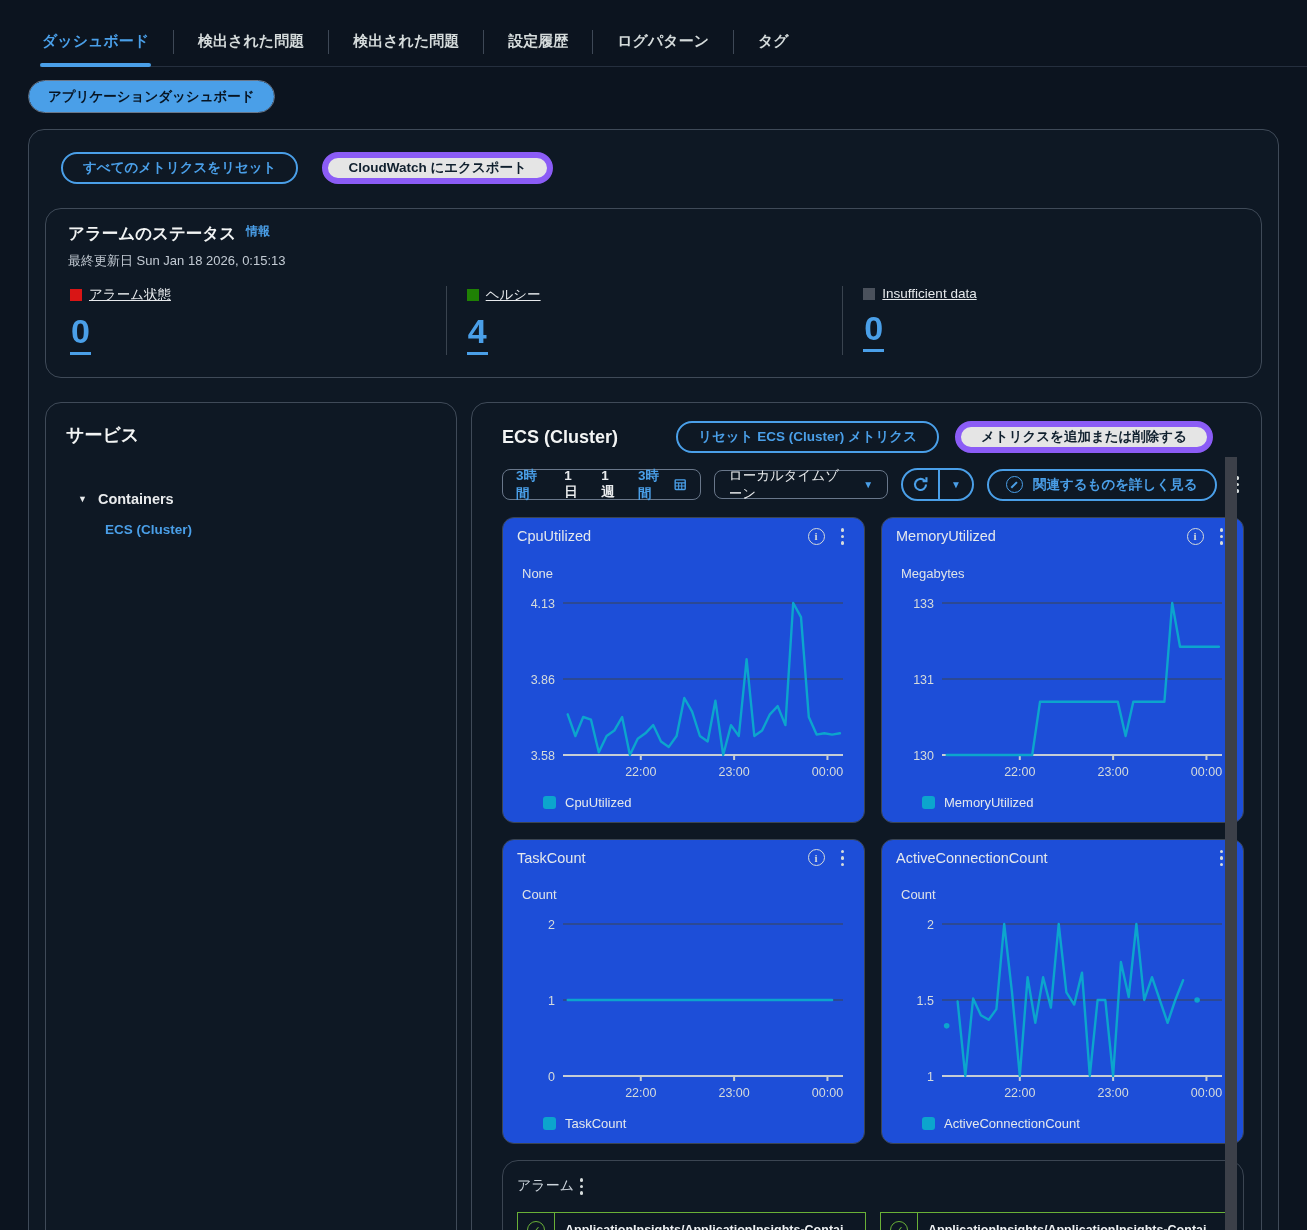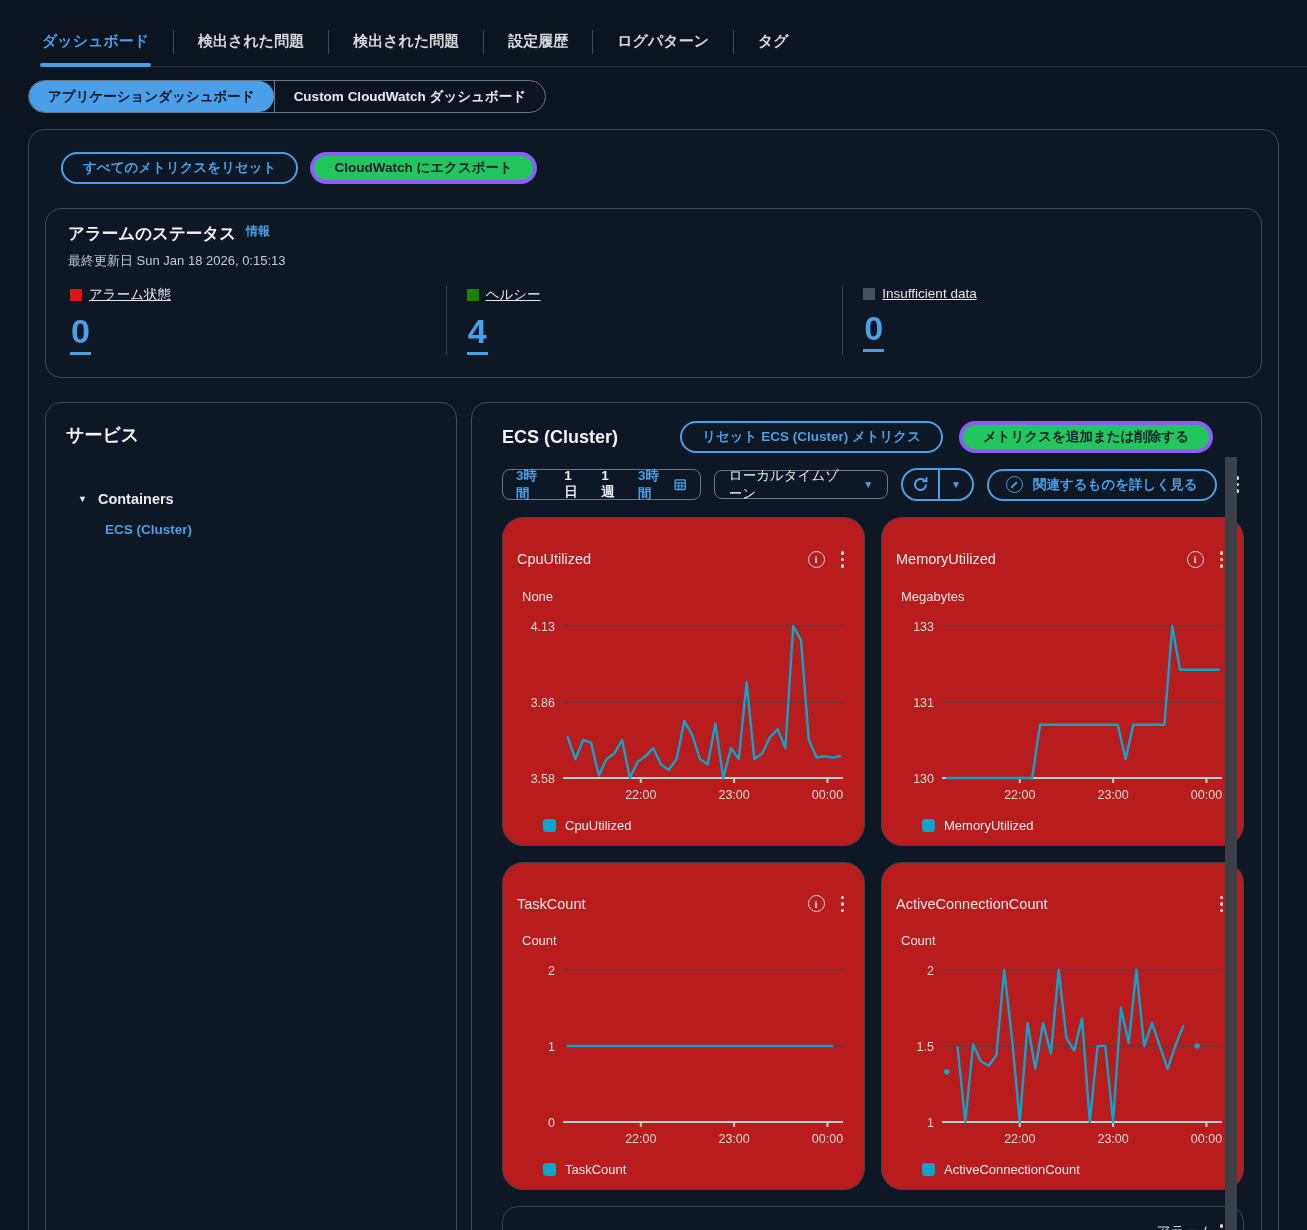--- a/index.html
+++ b/index.html
@@ -21,25 +21,25 @@
   .seg-group { display:inline-flex; align-items:stretch; border:1px solid #69778a; border-radius:17px; height:33px; overflow:hidden; }
   .seg { display:flex; align-items:center; padding:0 19px; font-size:13.5px; font-weight:bold; color:#e9ebed; cursor:pointer; white-space:nowrap; }
   .seg + .seg { border-left:1px solid #69778a; }
   .seg.selected { background:#4a9fe8; color:#071422; border-radius:17px; }
   
   .outer-panel { margin:16px 28px 0; border:1px solid #3f4a58; border-radius:16px;
                  background:#0e1824; height:1120px; padding:18px 16px; overflow:hidden; }
   .panel-header { display:flex; align-items:flex-start; justify-content:space-between; padding:4px 6px 0 16px; }
   .page-title { font-size:19px; font-weight:bold; color:#f2f4f4; display:inline; }
   .info-link { color:#4a9fe8; font-size:12px; font-weight:bold; margin-left:10px; vertical-align:4px; cursor:pointer; }
-  .header-buttons { display:flex; gap:12px; }
+  .header-buttons { display:flex; gap:24px; }
   .btn { height:32px; border-radius:17px; font-size:13.5px; font-weight:bold; display:inline-flex;
          align-items:center; padding:0 20px; cursor:pointer; white-space:nowrap; }
   .btn-outline { border:2px solid #4a9fe8; color:#4a9fe8; background:transparent; }
-  .btn-primary { background:#22c55e; border:4px solid #8b5cf6; color:#10202e; }
+  .btn-primary { background:#e5e5e5; border:6px solid #8b5cf6; color:#10202e; }
   
   .alarm-status-panel { border:1px solid #3f4a58; border-radius:16px; margin-top:24px; padding:14px 22px 22px; }
   .aps-title { font-size:16.5px; font-weight:bold; color:#f2f4f4; display:inline; }
   .aps-updated { font-size:13px; color:#c3cbd4; margin-top:7px; }
   .aps-cols { display:flex; margin-top:16px; }
   .aps-col { flex:1; padding-left:20px; border-left:1px solid #39434f; }
   .aps-col:first-child { padding-left:2px; border-left:none; }
   .aps-label-row { display:flex; align-items:center; gap:7px; font-size:13.5px; color:#e6e9ec;text-decoration:underline; }
   .aps-square { width:12px; height:12px; flex:none; }
   .aps-count { margin-top:10px; }
@@ -67,34 +67,34 @@
   .refresh-split { display:inline-flex; border:2px solid #4a9fe8; border-radius:17px; height:33px; overflow:hidden; }
   .refresh-btn { width:41px; display:flex; align-items:center; justify-content:center; border-right:2px solid #4a9fe8; cursor:pointer; }
   .refresh-caret { width:36px; display:flex; align-items:center; justify-content:center; cursor:pointer; }
   .explore-btn { gap:10px; padding:0 17px; }
   .explore-icon { width:17px; height:17px; border:1.7px solid #4a9fe8; border-radius:50%; position:relative; flex:none; }
   .explore-icon::after { content:""; position:absolute; left:3px; top:6.5px; width:8px; height:1.7px; background:#4a9fe8; transform:rotate(-45deg); }
   .kebab { display:flex; flex-direction:column; gap:3px; padding:5px 6px; cursor:pointer; }
   .kebab i { width:3.5px; height:3.5px; border-radius:50%; background:#d5dbdb; }
   
   .charts-grid { display:grid; grid-template-columns:363px 363px; gap:16px; margin:16px 0 0 14px; }
-  .chart-card { border:1px solid #3b4552; border-radius:21px; background:#b91c1c; padding:28px 14px 8px; }
+  .chart-card { border:1px solid #3b4552; border-radius:12px; background:#1d4ed8; padding:5px 14px 8px; }
   .cc-header { display:flex; align-items:center; }
   .cc-title { font-size:14.5px; color:#e4e8ec; flex:1; }
   .cc-icons { display:flex; align-items:center; gap:10px; }
   .info-icon { width:17px; height:17px; border:1.6px solid #d5dbdb; border-radius:50%; color:#d5dbdb;
                display:flex; align-items:center; justify-content:center; font-size:11px; font-weight:bold;
                cursor:pointer; font-family:"Liberation Serif","DejaVu Serif",serif; }
   .cc-unit { font-size:13px; color:#dfe3e7; margin:16px 0 0 5px; }
   .cc-legend { display:flex; align-items:center; gap:9px; margin:0 0 4px 26px; font-size:13px; color:#e4e8ec; }
   .legend-swatch { width:13px; height:13px; border-radius:3px; flex:none; }
   svg.chart text { fill:#d5dbdb; font-size:12.5px; font-family:"Liberation Sans","DejaVu Sans",sans-serif; }
   
   .alarms-card { border:1px solid #3b4552; border-radius:16px; margin:16px 0 0 14px; width:742px; padding:12px 14px 16px; }
-  .al-header { display:flex; justify-content:flex-end; align-items:center; color:#ccd4dc; font-size:14px; }
+  .al-header { display:flex; justify-content:flex-start; align-items:center; color:#ccd4dc; font-size:14px; }
   .al-grid { display:grid; grid-template-columns:1fr 1fr; gap:12px 14px; margin-top:12px; }
   .al-tile { display:flex; align-items:stretch; border:1px solid #69b037; height:37px; cursor:pointer; background:#0d1723; }
   .al-icon-cell { width:37px; flex:none; display:flex; align-items:center; justify-content:center; border-right:1px solid #69b037; }
   .check-circle { width:18px; height:18px; border:1.6px solid #69b037; border-radius:50%; color:#69b037;
                   font-size:11px; display:flex; align-items:center; justify-content:center; }
   .al-text { display:flex; align-items:center; padding:0 10px; font-size:12.5px; font-weight:bold; color:#eef1f3;
              white-space:nowrap; overflow:hidden; text-overflow:ellipsis; min-width:0; flex:1; display:block; line-height:35px; }
   .scroll-thumb { position:absolute; top:54px; right:24px; width:12px; bottom:0; background:#3c4049; cursor:pointer; }
 </style>
 </head>
@@ -110,21 +110,20 @@
     <span class="tab">設定履歴</span>
     <span class="tab-sep"></span>
     <span class="tab">ログパターン</span>
     <span class="tab-sep"></span>
     <span class="tab">タグ</span>
   </div>
 
 <div class="toggle-row">
   <div class="seg-group" id="toggle-group">
       <span class="seg selected">アプリケーションダッシュボード</span>
-      <span class="seg">Custom CloudWatch ダッシュボード</span>
     </div>
 </div>
 
 <div class="outer-panel">
 
   <div class="panel-header">
     <div class="header-buttons">
       <button class="btn btn-outline">すべてのメトリクスをリセット</button>
       <button class="btn btn-primary">CloudWatch にエクスポート</button>
     </div>

